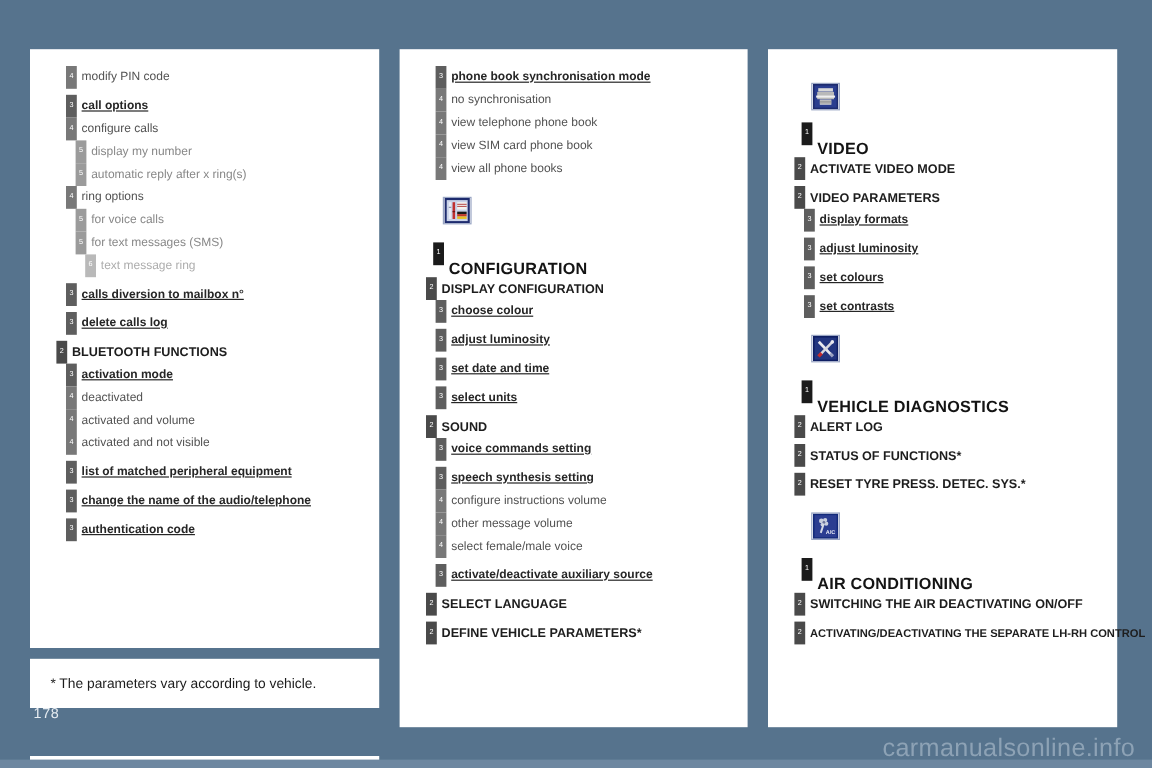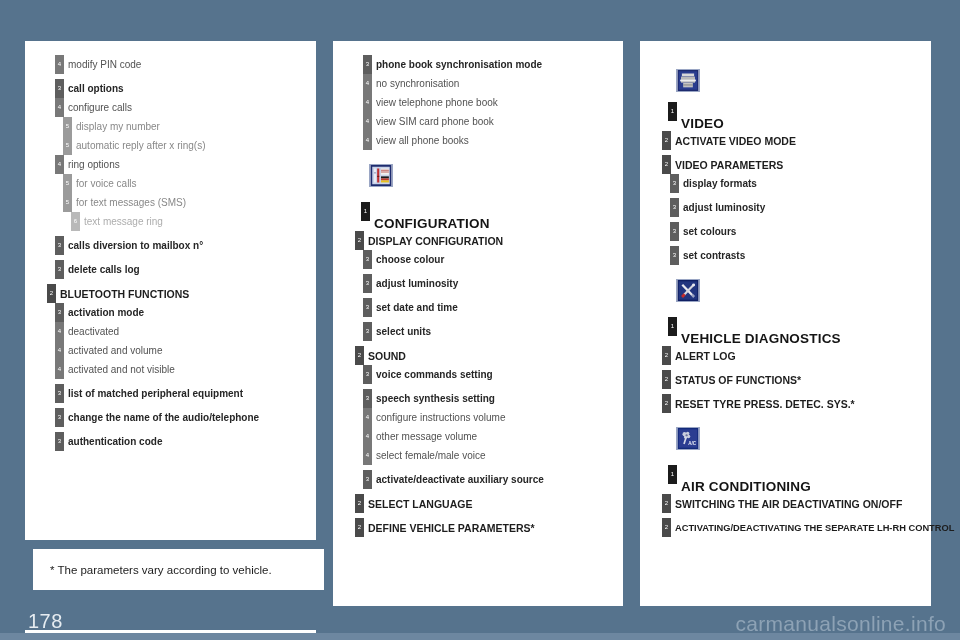--- a/index.html
+++ b/index.html
@@ -73,21 +73,21 @@
   .lvl-5 .badge { background: #9b9b9b; }
   .lvl-6 .badge { background: #b9b9b9; }
 
   .label {
     padding-left: 4px;
     white-space: nowrap;
   }
 
   .lvl-1 .label { font-size: 13.5px; font-weight: bold; color: #141414; letter-spacing: .2px; margin-top: 24px; }
   .lvl-2 .label { font-size: 10.5px; font-weight: bold; color: #1d1d1d; }
-  .lvl-3 .label { font-size: 10px;  font-weight: bold; color: #262626; }
+  .lvl-3 .label { font-size: 10px;  font-weight: bold; color: #262626; text-decoration: underline; }
   .lvl-4 .label { font-size: 10px;  font-weight: normal; color: #525252; }
   .lvl-5 .label { font-size: 10px;  font-weight: normal; color: #888888; }
   .lvl-6 .label { font-size: 10px;  font-weight: normal; color: #adadad; }
 
   .lvl-2.small-caps .label { font-size: 9.3px; }
 
   
   .ind-1 { margin-left: 20px; }
   .ind-2 { margin-left: 14px; }
   .ind-3 { margin-left: 22px; }
@@ -104,21 +104,21 @@
   }
   .sect-icon {
     width: 24px; height: 23px;
     display: block;
     border: 1px solid #9aa6c4;
   }
 
   
   .note-box {
     position: absolute;
-    left: 8px;
+    left: 0;
     top: 508px;
     width: 291px;
     height: 41px;
     background: #ffffff;
     display: flex;
     align-items: center;
   }
   .note-box .note-text {
     font-size: 11.5px;
     color: #1c1c1c;
@@ -139,22 +139,22 @@
   .version-box .version-text {
     font-size: 11.5px;
     color: #1c1c1c;
     padding-right: 6px;
   }
 
   
   .page-number {
     position: absolute;
     left: 28px;
-    top: 610px;
-    font-size: 20px;
+    top: 587px;
+    font-size: 12px;
     color: #e6ecf1;
     letter-spacing: .5px;
   }
 
   
   .watermark {
     position: absolute;
     right: 14px;
     bottom: 4px;
     font-size: 21px;

